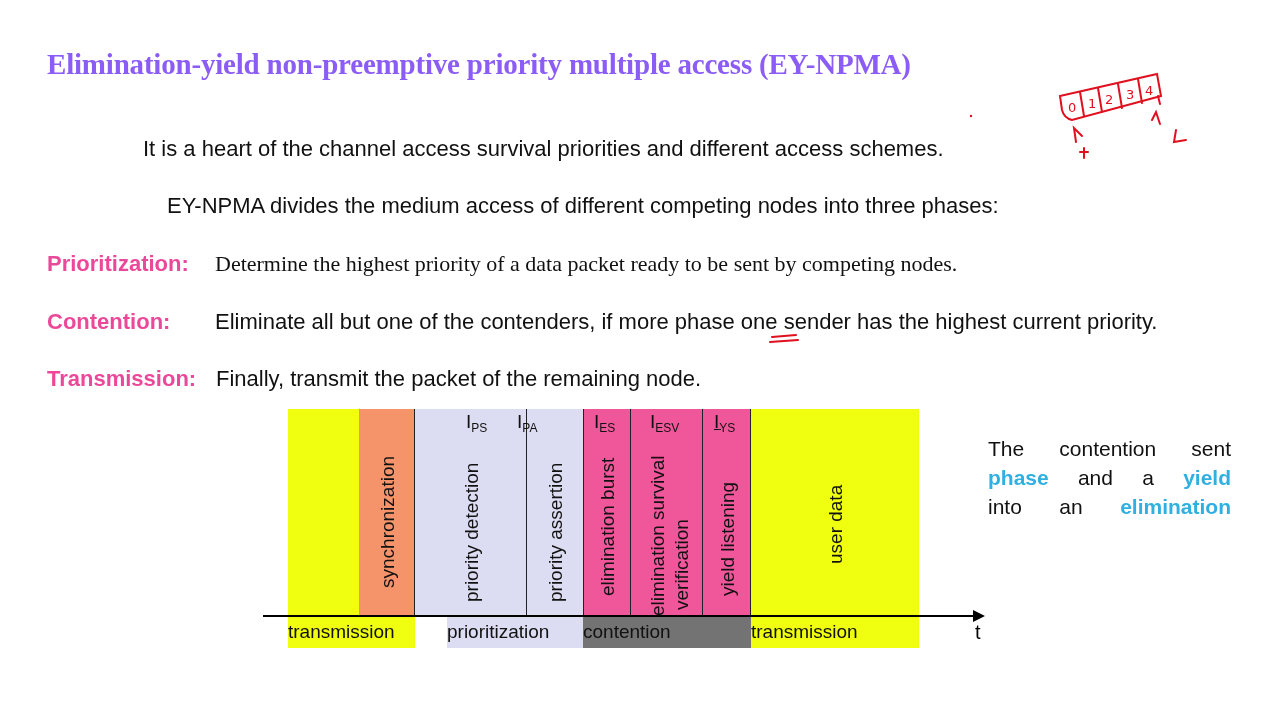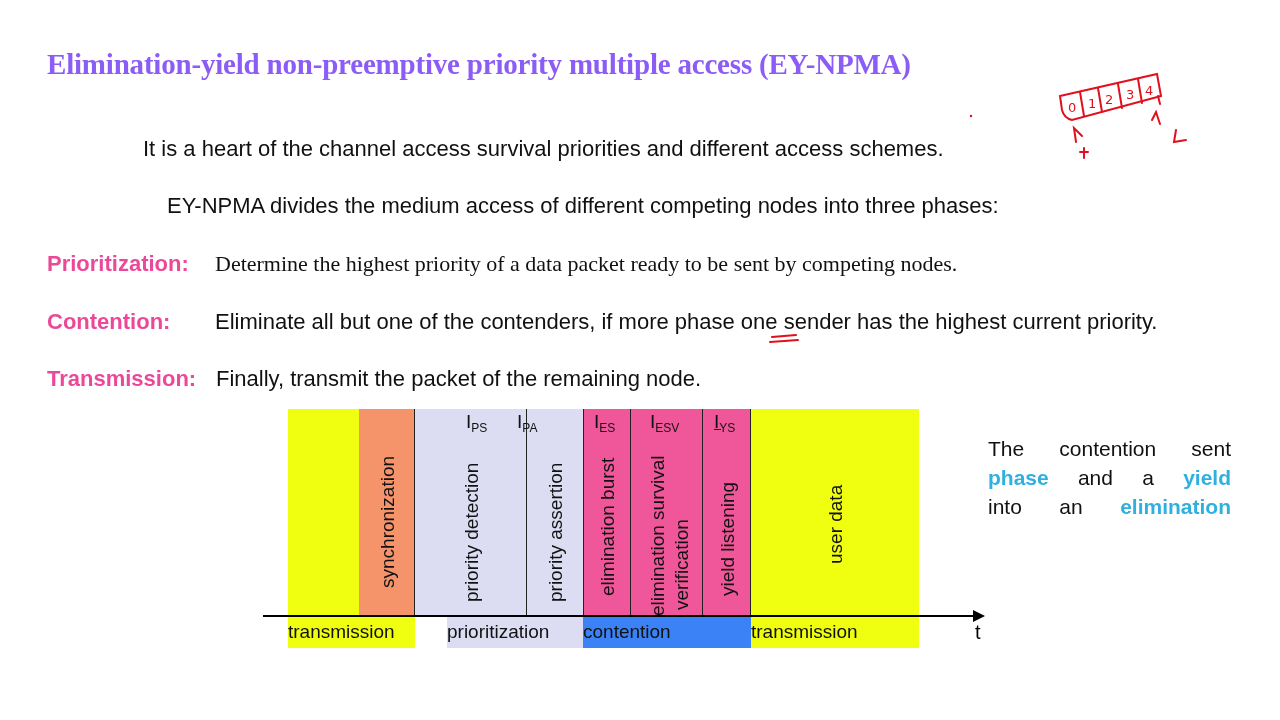--- a/index.html
+++ b/index.html
@@ -76,21 +76,21 @@
   <div class="sub" style="left:594px;"><span>I</span><small>ES</small></div>
   <div class="sub" style="left:650px;"><span>I</span><small>ESV</small></div>
   <div class="sub" style="left:714px;text-decoration:underline;"><span>I</span><small>YS</small></div>
 
   <div class="axis"></div>
   <div class="arrow"></div>
   <div class="tlabel">t</div>
 
   <div class="band" style="left:288px; width:127px; background:#f0ff10;">transmission</div>
   <div class="band" style="left:415px; width:188px; background:#dcdcf2;margin-left:32px;">prioritization</div>
-  <div class="band" style="left:583px; width:184px; background:#3b82f6;">contention</div>
+  <div class="band" style="left:583px; width:184px; background:#737373;">contention</div>
   <div class="band" style="left:751px; width:168px; background:#f0ff10;">transmission</div>
 </div>
 
 <div class="side">
   <div>The contention sent</div>
   <div><span class="hl">phase</span> <span>and a</span> <span class="hl">yield</span></div>
   <div><span>into an</span> <span class="hl">elimination</span></div>
 </div>
 
 <svg class="ink" width="1280" height="720">

